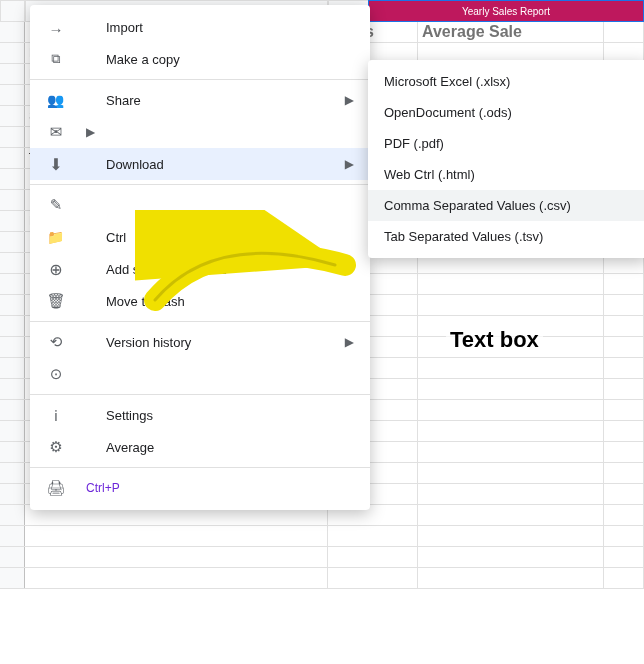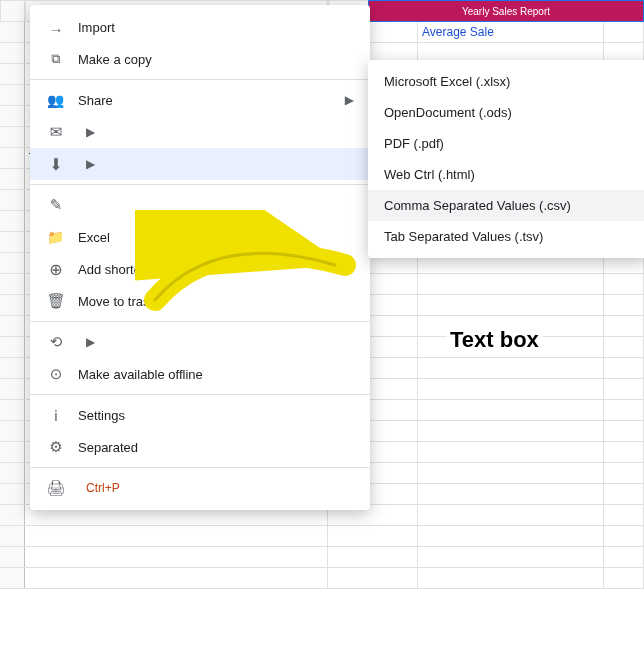--- a/index.html
+++ b/index.html
@@ -96,23 +96,23 @@
       border-right: 1px solid #c0c0c0;
     }
     .col-g { width: 90px; min-width: 90px; }
     .col-h { width: 186px; min-width: 186px; }
     .col-i { width: 40px; min-width: 40px; }
     .col-left { width: 303px; min-width: 303px; background: #fff; }
 
     
     .subheader-cell {
       background: #fff;
-      font-weight: 400;
-      font-size: 12px;
-      color: #1d4ed8;
+      font-weight: 700;
+      font-size: 16px;
+      color: #737373;
     }
 
     
     .context-menu {
       position: absolute;
       top: 5px;
       left: 30px;
       width: 340px;
       background: #fff;
       border-radius: 4px;
@@ -138,23 +138,24 @@
       margin-right: 12px;
       display: flex;
       align-items: center;
       justify-content: center;
       color: #5f6368;
       font-size: 15px;
       flex-shrink: 0;
     }
     .menu-label {
       flex: 1;
+      margin-left: 28px;
     }
     .menu-shortcut {
-      color: #c2410c;
+      color: #6d28d9;
       font-size: 12px;
       margin-left: 8px;
     }
     .menu-arrow {
       color: #5f6368;
       font-size: 12px;
       margin-left: 8px;
     }
     .menu-divider {
       height: 1px;
@@ -500,66 +501,67 @@
     <span class="menu-arrow">▶</span>
   </div>
 
   <div class="menu-item">
     <span class="menu-icon">✉</span>
     <span class="menu-arrow">▶</span>
   </div>
 
   <div class="menu-item active">
     <span class="menu-icon" style="font-size:16px;">⬇</span>
+    <span class="menu-label">Download</span>
     <span class="menu-arrow">▶</span>
   </div>
 
   <div class="menu-divider"></div>
 
   <div class="menu-item">
     <span class="menu-icon">✎</span>
   </div>
 
   <div class="menu-item">
     <span class="menu-icon" style="font-size:14px;">📁</span>
-    <span class="menu-label">Excel</span>
+    <span class="menu-label">Ctrl</span>
   </div>
 
   <div class="menu-item">
     <span class="menu-icon" style="font-size:16px;">⊕</span>
     <span class="menu-label">Add shortcut to Drive</span>
   </div>
 
   <div class="menu-item">
     <span class="menu-icon">🗑</span>
     <span class="menu-label">Move to trash</span>
   </div>
 
   <div class="menu-divider"></div>
 
   <div class="menu-item">
     <span class="menu-icon">⟲</span>
+    <span class="menu-label">Version history</span>
     <span class="menu-arrow">▶</span>
   </div>
 
   <div class="menu-item">
     <span class="menu-icon">⊙</span>
-    <span class="menu-label">Make available offline</span>
   </div>
 
   <div class="menu-divider"></div>
 
   <div class="menu-item">
     <span class="menu-icon">ℹ</span>
     <span class="menu-label">Settings</span>
   </div>
 
   <div class="menu-item">
     <span class="menu-icon">⚙</span>
-    <span class="menu-label">Separated</span>
+    <span class="menu-label">Average</span>
   </div>
 
   <div class="menu-divider"></div>
 
   <div class="menu-item">
     <span class="menu-icon">🖨</span>
     <span class="menu-shortcut">Ctrl+P</span>
   </div>
 
 </div>

